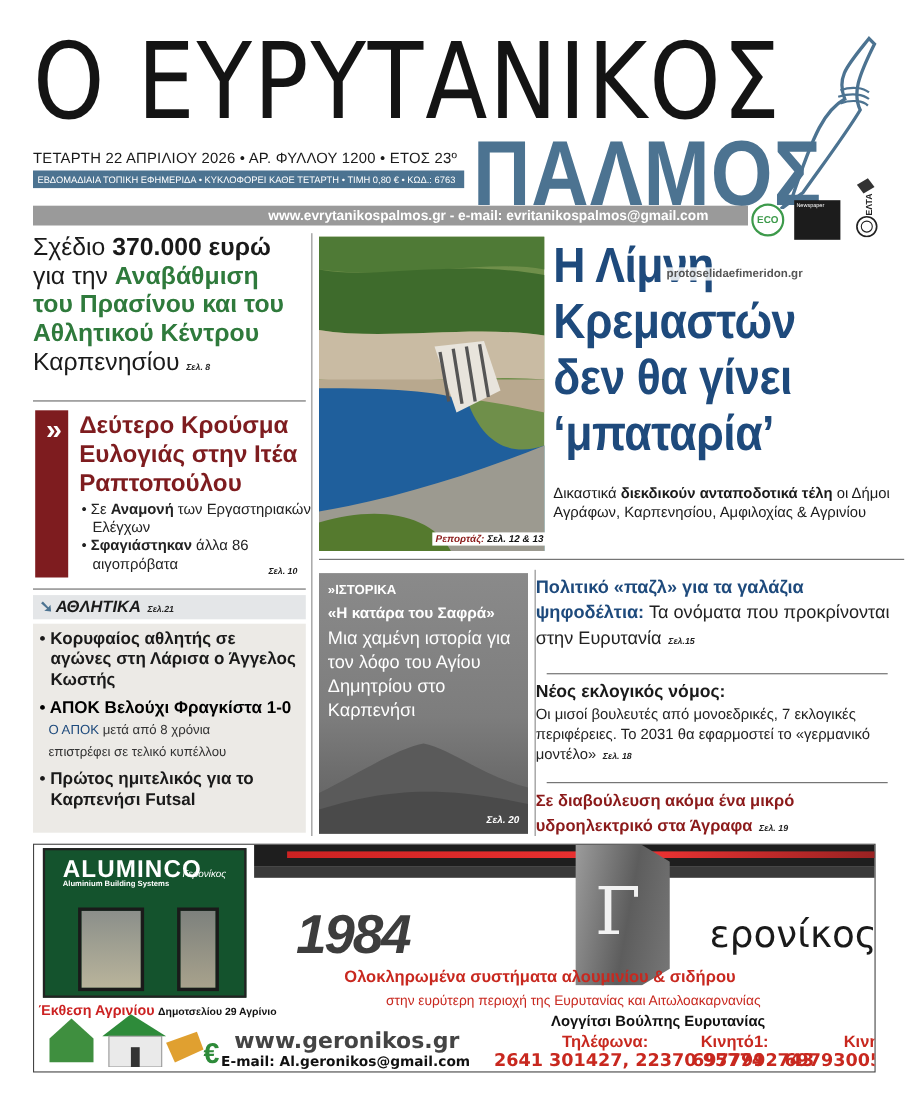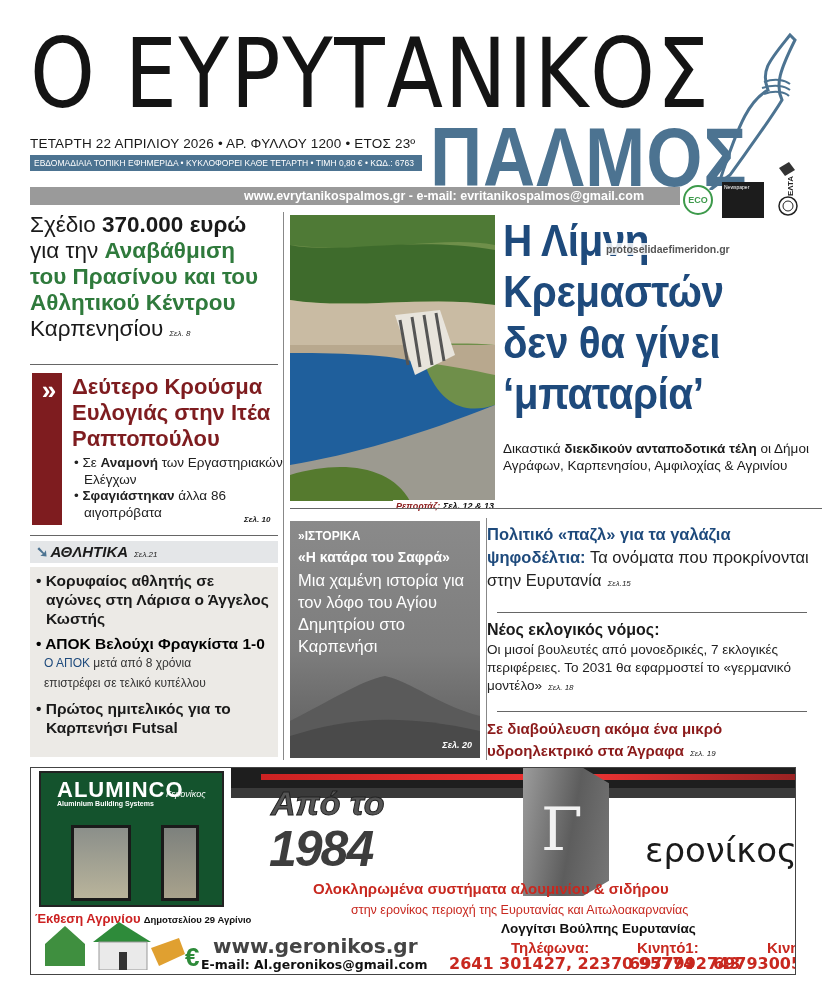--- a/index.html
+++ b/index.html
@@ -15,40 +15,40 @@
   .pen { left: 690px; top: 30px; width: 110px; height: 160px; }
   .badge-eco { left: 683px; top: 185px; width: 30px; height: 30px; border-radius: 50%; border: 2px solid #3d9a4b; color: #3d9a4b; font-size: 9px; font-weight: 700; text-align: center; line-height: 26px; background: #fff; }
   .badge-np { left: 722px; top: 182px; width: 42px; height: 36px; background: #1c1c1c; color: #fff; font-size: 5px; padding: 2px; }
   .badge-elta { left: 775px; top: 160px; width: 26px; height: 56px; }
 
   
   .col-left { left: 30px; width: 248px; }
   .h-plan { top: 212px; font-size: 22.5px; line-height: 26px; color: #1a1a1a; }
   .h-plan .b { font-weight: 700; }
   .h-plan .g { font-weight: 700; color: #2f7a3c; }
-  .ref { font-size: 8px; font-style: italic; font-weight: 400; color: #222; margin-left: 6px; }
+  .ref { font-size: 8px; font-style: italic; font-weight: 700; color: #222; margin-left: 6px; }
   .rule { height: 1px; background: #666; }
   .red-block { left: 32px; top: 373px; width: 30px; height: 152px; background: #7e1c1f; }
   .red-block span { display: block; color: #fff; font-size: 26px; font-weight: 700; text-align: center; margin-top: 2px; letter-spacing: -4px; }
   .h-flu { left: 72px; top: 374px; width: 210px; font-size: 22px; line-height: 26px; font-weight: 700; color: #7e1c1f; }
   .flu-bullets { left: 74px; top: 455px; width: 210px; font-size: 13.5px; line-height: 16.5px; color: #222; }
   .flu-bullets .bi { padding-left: 10px; text-indent: -10px; }
   .sports-head { left: 30px; top: 541px; width: 248px; height: 22px; background: #e4e6e8; padding-left: 6px; font-weight: 700; font-style: italic; font-size: 15px; line-height: 22px; color: #1b1b1b; }
   .sports-head .arrow { color: #4c7391; font-style: normal; margin-right: 2px; }
   .sports-body { left: 30px; top: 567px; width: 248px; height: 190px; background: #eceae6; padding: 4px 6px; }
   .sp-item { font-size: 15.5px; font-weight: 700; line-height: 19px; color: #1a1a1a; padding-left: 10px; text-indent: -10px; margin-bottom: 6px; }
   .sp-item.blue { color: #000000; margin-bottom: 0; }
   .sp-sub { font-size: 12px; color: #1e4a7c; line-height: 20px; padding-left: 8px; margin-bottom: 6px; }
   .sp-sub .lt { color: #333; }
 
   .vdiv { width: 1px; background: #888; }
 
   
   .photo { left: 290px; top: 215px; width: 205px; height: 286px; overflow: hidden; }
-  .photo-caption { left: 393px; top: 484px; background: #fff; font-size: 9px; padding: 1px 3px; white-space: nowrap; margin-top: 16px; }
+  .photo-caption { left: 393px; top: 484px; background: #fff; font-size: 9px; padding: 1px 3px; white-space: nowrap; }
   .photo-caption .r { color: #8b1a1a; font-weight: 700; font-style: italic; }
   .photo-caption .k { font-weight: 700; font-style: italic; color: #111; }
 
   
   .lead { left: 503px; top: 215px; width: 320px; font-size: 45px; line-height: 51px; font-weight: 700; color: #1e4a7c; letter-spacing: -0.5px; transform: scaleX(0.9); transform-origin: left top; white-space: nowrap; }
   .watermark { left: 606px; top: 243px; font-size: 10.5px; font-weight: 700; color: #555; background: rgba(255,255,255,0.85); white-space: nowrap; }
   .lead-sub { left: 503px; top: 440px; width: 320px; font-size: 13.5px; line-height: 17px; color: #1a1a1a; }
   .lead-sub b { font-weight: 700; }
 
   
@@ -223,30 +223,29 @@
     <path d="M4 22 L30 2 L62 22 Z" fill="#2e8b3a"></path>
     <rect x="10" y="22" width="48" height="28" fill="#eaeaea" stroke="#999"></rect>
     <rect x="30" y="32" width="8" height="18" fill="#333"></rect>
     <path d="M62 28 L90 18 L96 34 L70 46 Z" fill="#e0a030"></path>
     <text x="96" y="46" font-size="26" font-weight="700" fill="#2e8b3a" font-family="Liberation Sans, sans-serif">€</text>
   </svg>
 
   <div class="abs ad-web">www.geronikos.gr</div>
   <div class="abs ad-mail">E-mail: Al.geronikos@gmail.com</div>
 
-  <div class="abs ad-apo">Από το</div>
   <div class="abs ad-1984">1984</div>
 
   <div class="abs gamma">
       <span>Γ</span>
     </div>
   <div class="abs ad-brand">ερονίκος</div>
 
   <div class="abs ad-offer">Ολοκληρωμένα συστήματα αλουμινίου &amp; σιδήρου</div>
-  <div class="abs ad-area">στην ερονίκος περιοχή της Ευρυτανίας και Αιτωλοακαρνανίας</div>
+  <div class="abs ad-area">στην ευρύτερη περιοχή της Ευρυτανίας και Αιτωλοακαρνανίας</div>
   <div class="abs ad-loc">Λογγίτσι Βούλπης Ευρυτανίας</div>
 
   <div class="abs ad-tel-l" style="left:480px;">Τηλέφωνα:</div>
   <div class="abs ad-tel-v" style="left:418px;">2641 301427,  22370 95774</div>
   <div class="abs ad-tel-l" style="left:606px;">Κινητό1:</div>
   <div class="abs ad-tel-v" style="left:598px;">6977992743</div>
   <div class="abs ad-tel-l" style="left:700px;padding-left:36px;">Κινητό2:</div>
   <div class="abs ad-tel-v" style="left:682px;">6979300523</div>
 </div>
 

